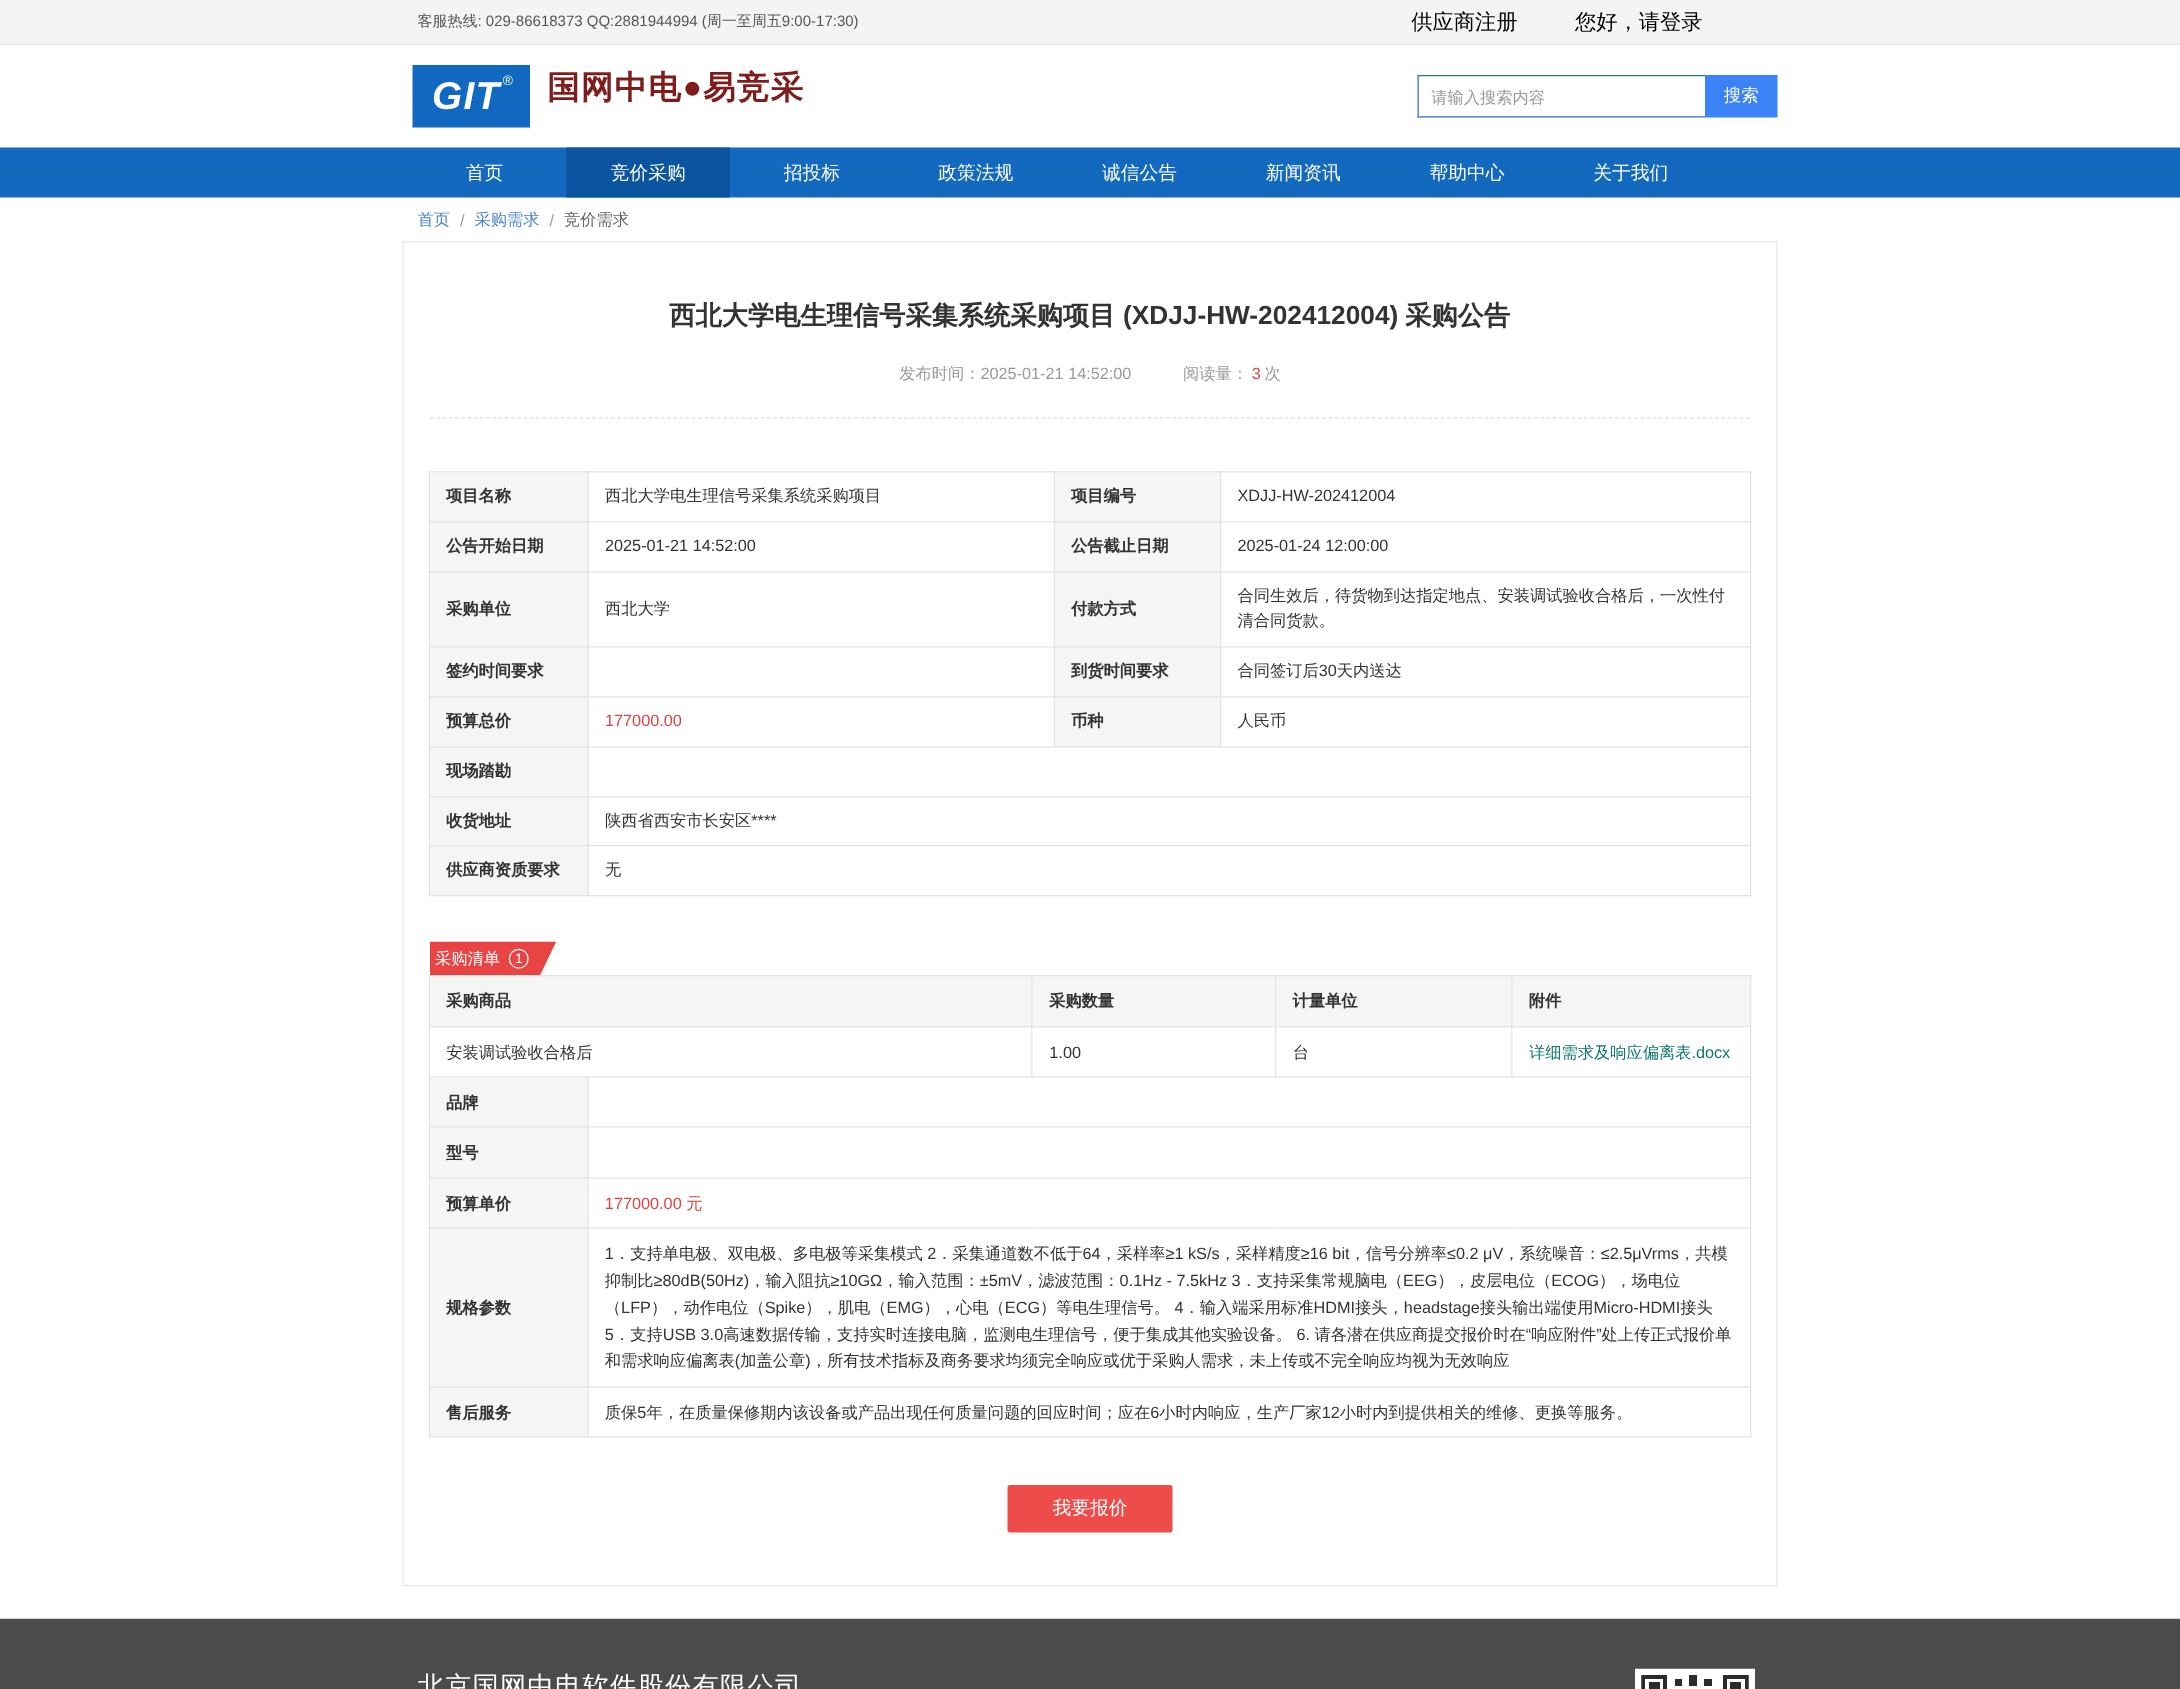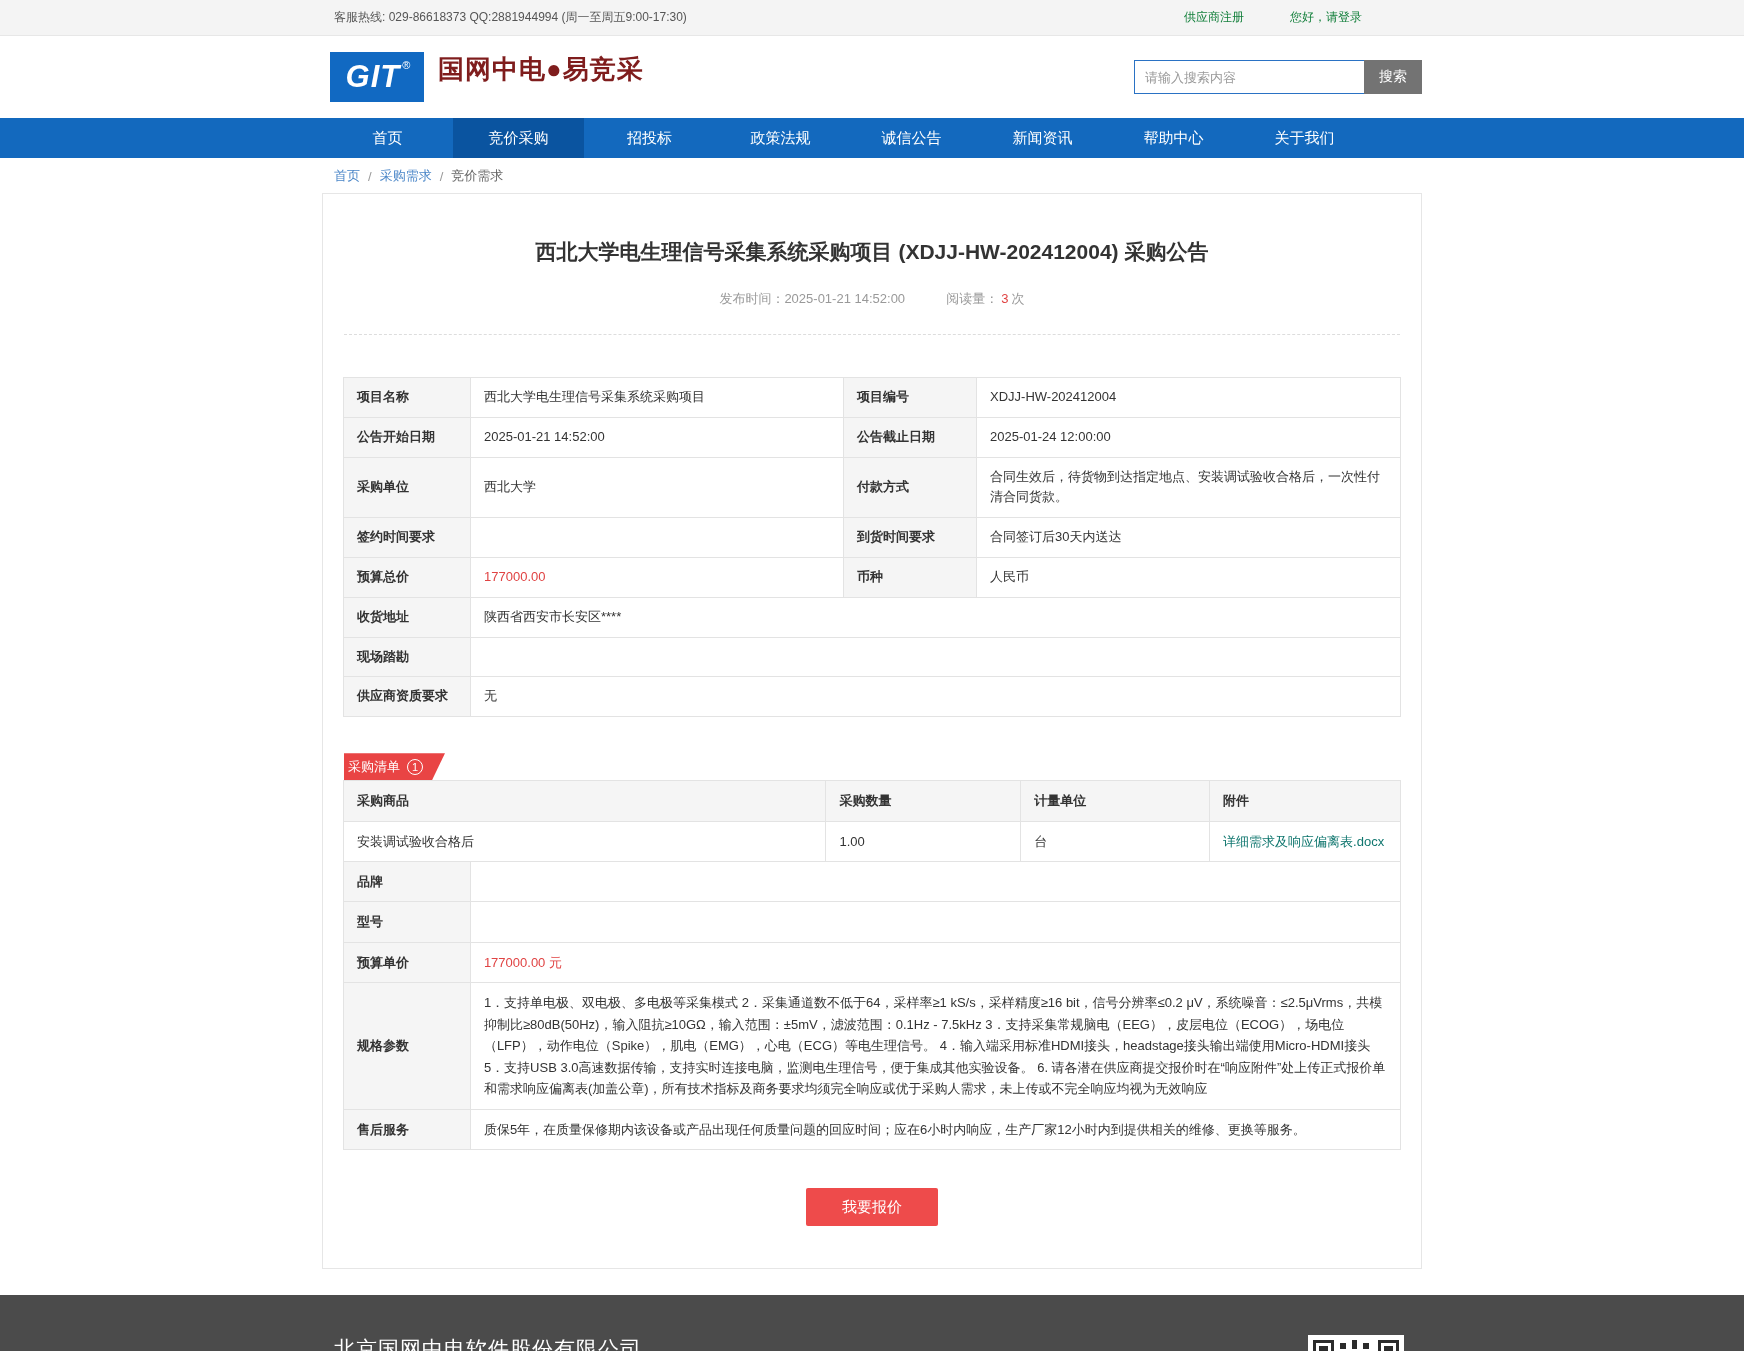--- a/index.html
+++ b/index.html
@@ -8,34 +8,34 @@
     font-family: "Liberation Sans", "DejaVu Sans", sans-serif;
     color: #333; font-size: 14px;
   }
   .container { width: 1100px; margin: 0 auto; }
 
   
   .topbar { height: 36px; background: #f4f4f4; border-bottom: 1px solid #e7e7e7; }
   .topbar-inner { display: flex; align-items: center; justify-content: space-between; height: 100%; }
   .topbar-hotline { font-size: 12px; color: #555; padding-left: 12px; }
   .topbar-links { display: flex; gap: 46px; padding-right: 60px; }
-  .topbar-links a { font-size: 12px; color: #15803d; text-decoration: none; cursor: pointer; }
+  .topbar-links a { font-size: 17px; color: #000000; text-decoration: none; cursor: pointer; }
 
   
   .header { height: 82px; background: #fff; }
   .header-inner { display: flex; align-items: center; justify-content: space-between; height: 100%; }
   .brand { display: flex; align-items: flex-start; gap: 14px; padding-left: 8px; }
   .logo-box { width: 94px; height: 50px; background: #1169c2; color: #fff; display: flex; align-items: flex-start; justify-content: center; position: relative; }
   .logo-git { font-style: italic; font-weight: bold; font-size: 31px; letter-spacing: 1px; line-height: 50px; }
   .logo-reg { font-size: 11px; font-style: normal; position: relative; top: 7px; left: 2px; }
   .site-name { font-size: 26px; font-weight: bold; color: #7f1d1d; letter-spacing: 1px; }
   .search-area { display: flex; align-items: center; padding-right: 0; }
   .search-input { width: 230px; height: 34px; border: 1px solid #2a72c4; border-right: none; padding: 0 10px; font-size: 13px; color: #333; outline: none; }
   .search-input::placeholder { color: #999; }
-  .search-btn { width: 58px; height: 34px; background: #737373; color: #fff; border: none; font-size: 14px; cursor: pointer; }
+  .search-btn { width: 58px; height: 34px; background: #3b82f6; color: #fff; border: none; font-size: 14px; cursor: pointer; }
 
   
   .nav { height: 40px; background: #1369be; }
   .nav-inner { display: flex; height: 100%; }
   .nav-item { width: 131px; height: 100%; display: flex; align-items: center; justify-content: center; color: #fff; font-size: 15px; cursor: pointer; text-decoration: none; }
   .nav-item.active { background: #0a54a0; }
 
   
   .breadcrumb { padding: 9px 12px 8px; font-size: 13px; color: #999; display: flex; gap: 8px; align-items: center; }
   .breadcrumb a { color: #4a86c8; text-decoration: none; cursor: pointer; }
@@ -161,26 +161,26 @@
         <td class="lbl">到货时间要求</td>
         <td>合同签订后30天内送达</td>
       </tr>
       <tr>
         <td class="lbl">预算总价</td>
         <td class="red-text">177000.00</td>
         <td class="lbl">币种</td>
         <td>人民币</td>
       </tr>
       <tr>
+        <td class="lbl">现场踏勘</td>
+        <td colspan="3"></td>
+      </tr>
+      <tr>
         <td class="lbl">收货地址</td>
         <td colspan="3">陕西省西安市长安区****</td>
-      </tr>
-      <tr>
-        <td class="lbl">现场踏勘</td>
-        <td colspan="3"></td>
       </tr>
       <tr>
         <td class="lbl">供应商资质要求</td>
         <td colspan="3">无</td>
       </tr>
     </tbody>
       </table>
 
     
     <div class="list-badge">

